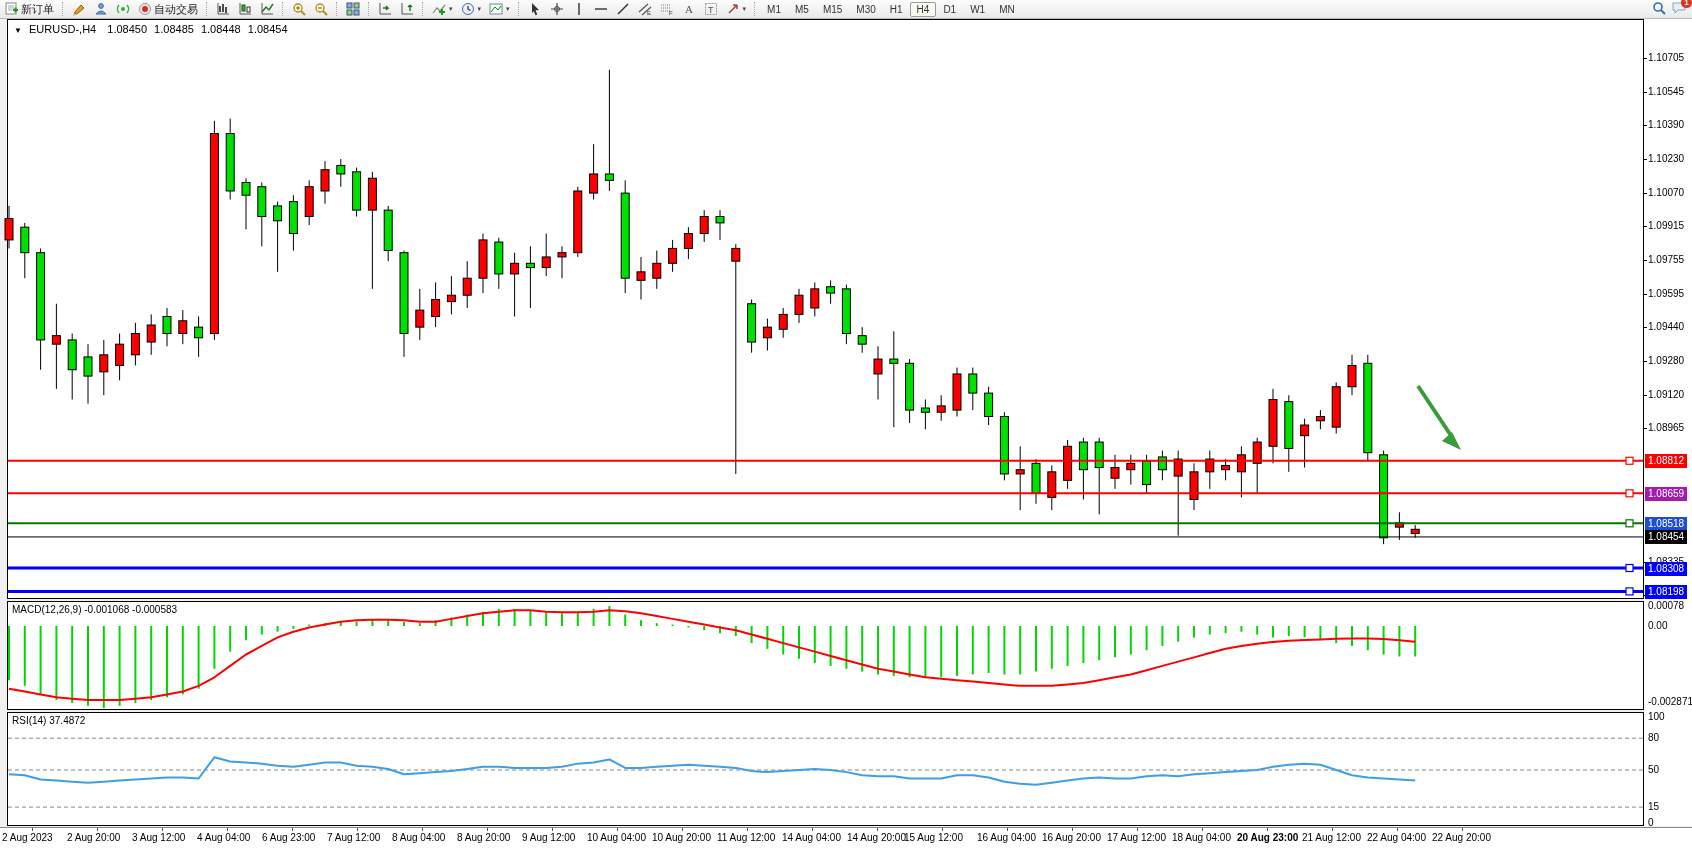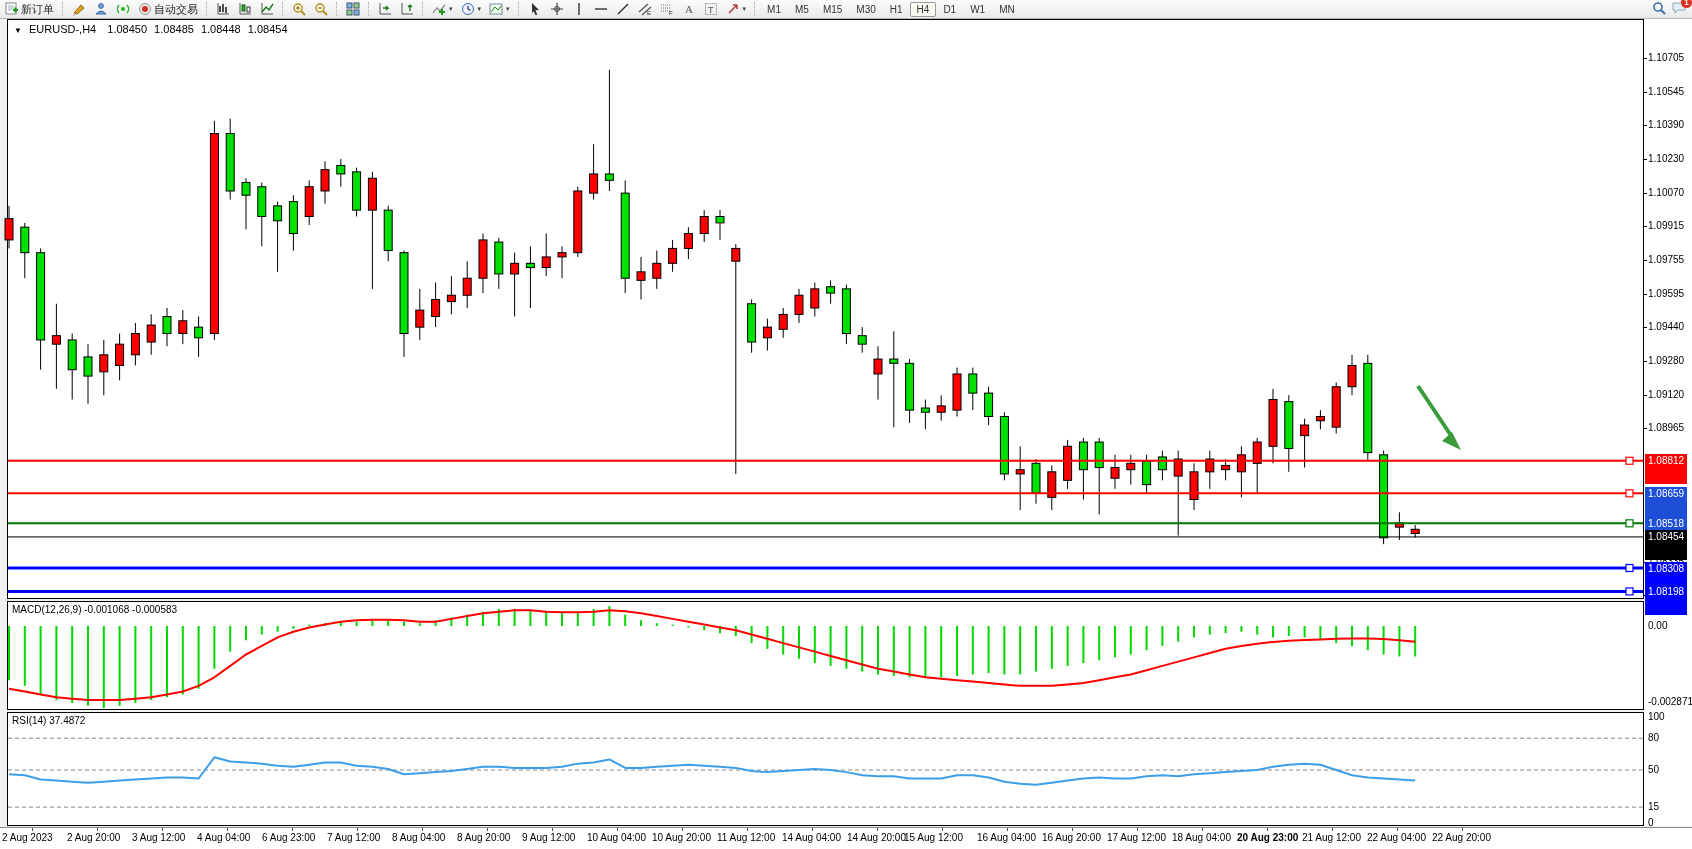--- a/index.html
+++ b/index.html
@@ -26,21 +26,21 @@
   #macd-panel{left:7px;top:601px;width:1637px;height:109px;}
   #rsi-panel{left:7px;top:712px;width:1637px;height:114px;}
   #price-axis{position:absolute;left:1644px;top:19px;width:48px;height:807px;background:#fff;}
   #date-axis{position:absolute;left:0px;top:827px;width:1692px;height:22px;background:#fff;
     border-top:1px solid #888;}
   #chart-title{position:absolute;left:14px;top:23px;font-size:11px;color:#000;z-index:5;}
   #chart-title span{margin-right:4px;}
   .panel-label{position:absolute;font-size:10px;color:#000;z-index:5;}
   .axis-tick{position:absolute;font-size:10px;color:#000;left:4px;}
   .axis-tickmark{position:absolute;left:0px;width:3px;height:1px;background:#000;}
-  .price-tag{position:absolute;left:1px;height:30px;line-height:13px;font-size:10px;color:#fff;
+  .price-tag{position:absolute;left:1px;height:14px;line-height:13px;font-size:10px;color:#fff;
     padding:0 3px;z-index:6;}
   .date-label{position:absolute;top:4px;font-size:10px;color:#000;}
   .date-tickmark{position:absolute;top:0px;width:1px;height:3px;background:#555;}
   #plot{position:absolute;left:0;top:0;pointer-events:none;z-index:4;}
 </style>
 </head>
 <body>
 
 <div id="toolbar">
     <div class="tb-group">
@@ -329,21 +329,21 @@
     <div class="axis-tick" style="top: 336.191px;">1.09280</div>
     <div class="axis-tickmark" style="top: 376.234px;"></div>
     <div class="axis-tick" style="top: 370.234px;">1.09120</div>
     <div class="axis-tickmark" style="top: 409.213px;"></div>
     <div class="axis-tick" style="top: 403.213px;">1.08965</div>
     <div class="axis-tickmark" style="top: 543.255px;"></div>
     <div class="axis-tick" style="top: 537.255px;">1.08335</div>
     <div class="axis-tickmark" style="top: 576.234px;"></div>
     <div class="axis-tick" style="top: 570.234px;">1.08180</div>
     <div class="price-tag" style="top: 435.266px; background: rgb(255, 0, 0); color: rgb(255, 255, 255);">1.08812</div>
-    <div class="price-tag" style="top: 467.819px; background: #1d4ed8; color: rgb(255, 255, 255);">1.08659</div>
+    <div class="price-tag" style="top: 467.819px; background: #a21caf; color: rgb(255, 255, 255);">1.08659</div>
     <div class="price-tag" style="top: 497.819px; background: #1d4ed8; color: rgb(255, 255, 255);">1.08518</div>
     <div class="price-tag" style="top: 511.436px; background: rgb(0, 0, 0); color: rgb(255, 255, 255);">1.08454</div>
     <div class="price-tag" style="top: 542.5px; background: rgb(0, 0, 255); color: rgb(255, 255, 255);">1.08308</div>
     <div class="price-tag" style="top: 565.904px; background: rgb(0, 0, 255); color: rgb(255, 255, 255);">1.08198</div>
     <div class="axis-tick" style="top: 581px;">0.00078</div>
     <div class="axis-tick" style="top: 601px;">0.00</div>
     <div class="axis-tick" style="top: 677px;">-0.002871</div>
     <div class="axis-tick" style="top: 692px;">100</div>
     <div class="axis-tick" style="top: 713.2px;">80</div>
     <div class="axis-tick" style="top: 745px;">50</div>

